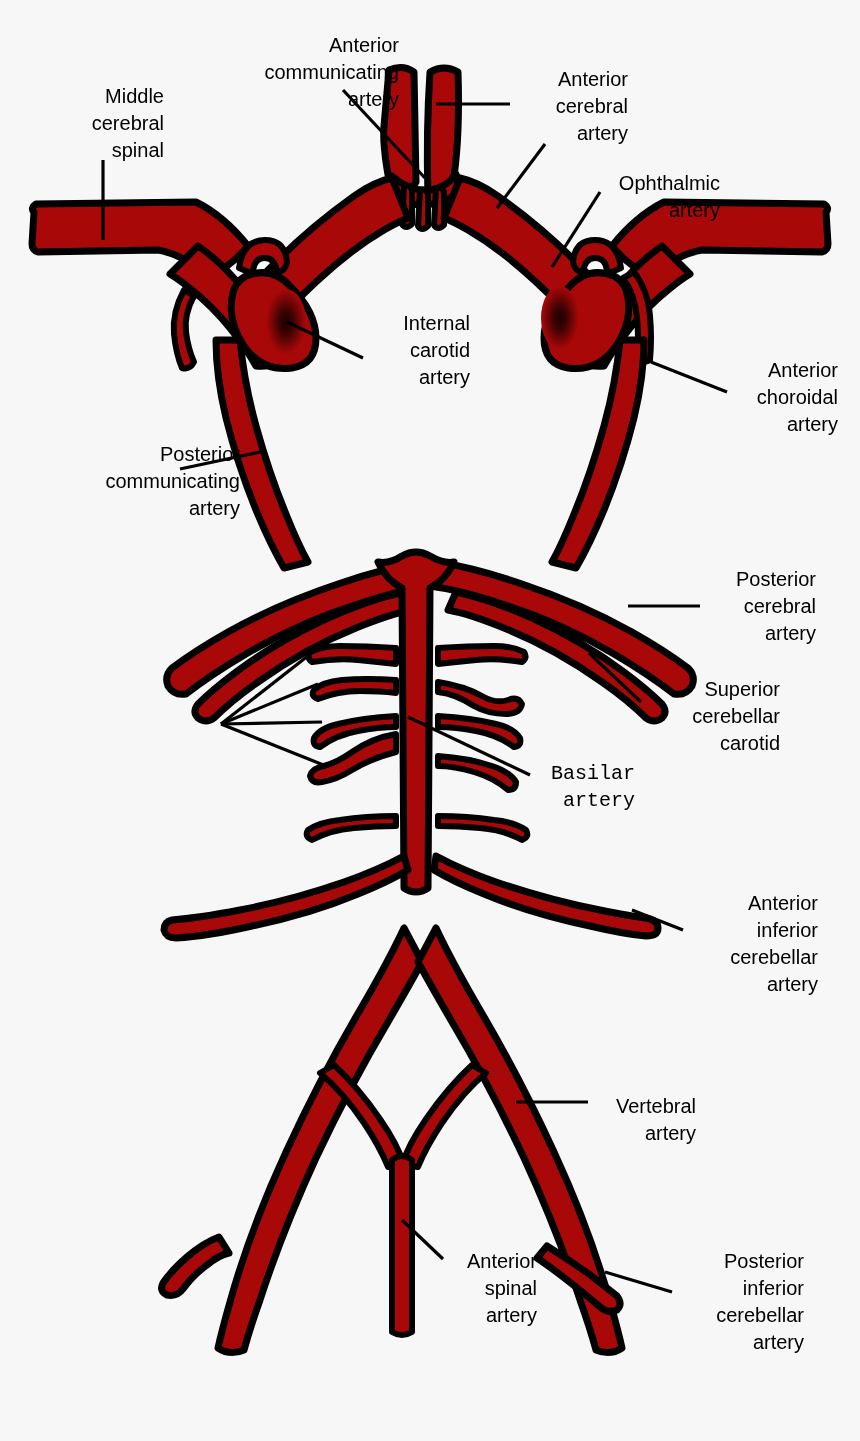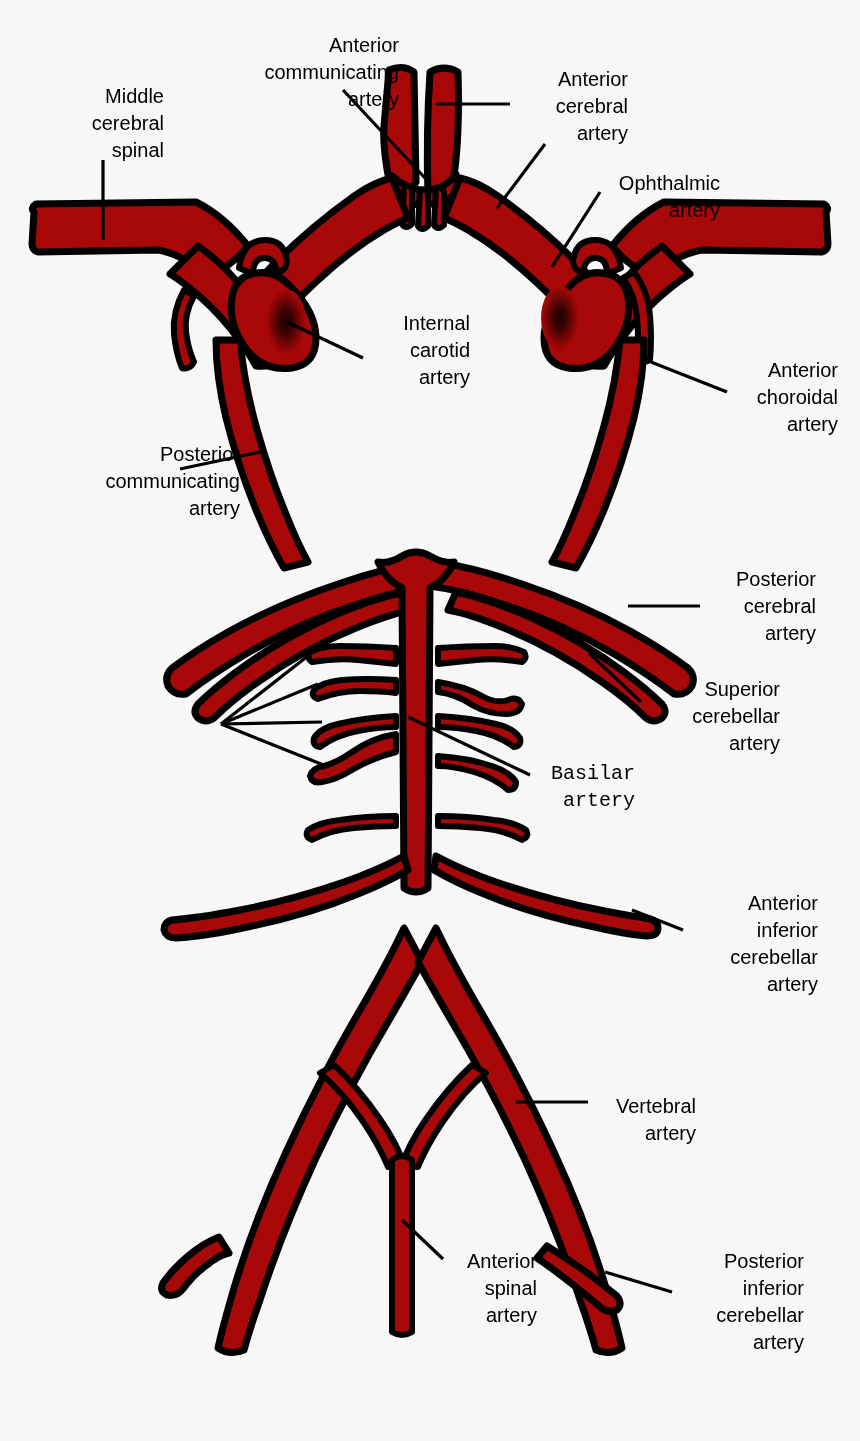--- a/index.html
+++ b/index.html
@@ -314,21 +314,21 @@
   <div class="lbl" style="left:44px;  top:441px; width:196px;">Posterior
 communicating
 artery</div>
 
   <div class="lbl" style="left:692px; top:566px; width:124px;">Posterior
 cerebral
 artery</div>
 
   <div class="lbl" style="left:640px; top:676px; width:140px;">Superior
 cerebellar
-artery</div>
+carotid</div>
 
 
   <div class="lbl" style="left:531px; top:760px; width:104px;font-family:Liberation Mono, monospace;">Basilar
 artery</div>
 
   <div class="lbl" style="left:678px; top:890px; width:140px;">Anterior
 inferior
 cerebellar
 artery</div>
 

